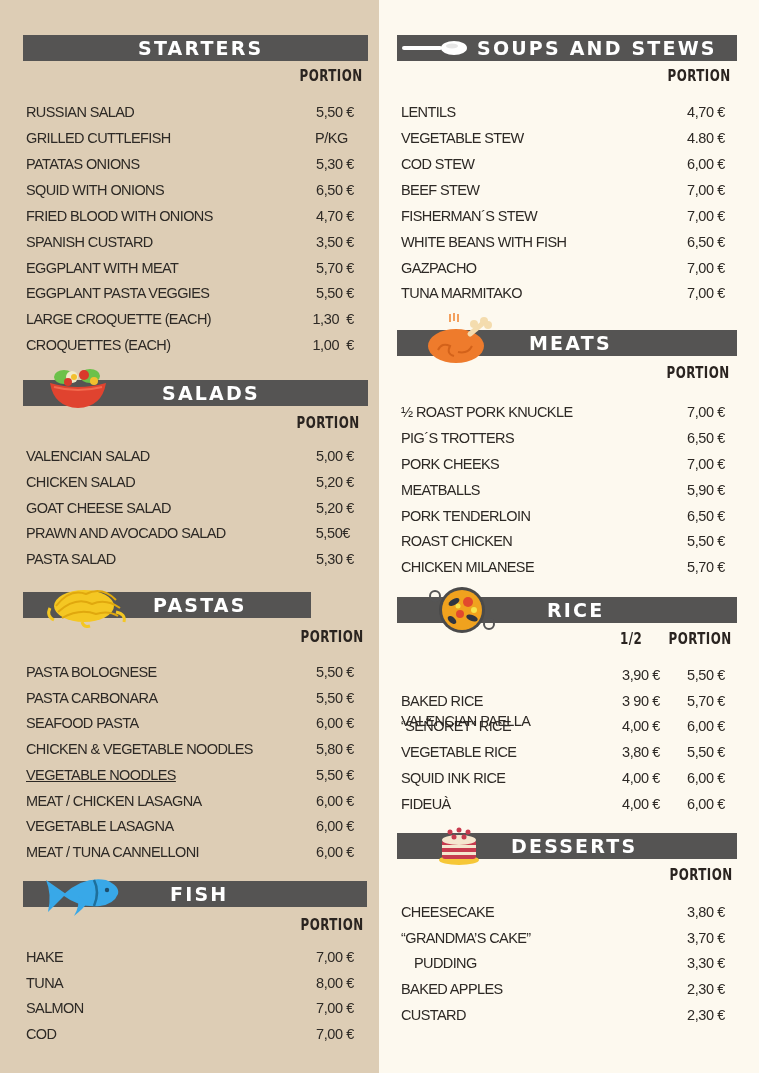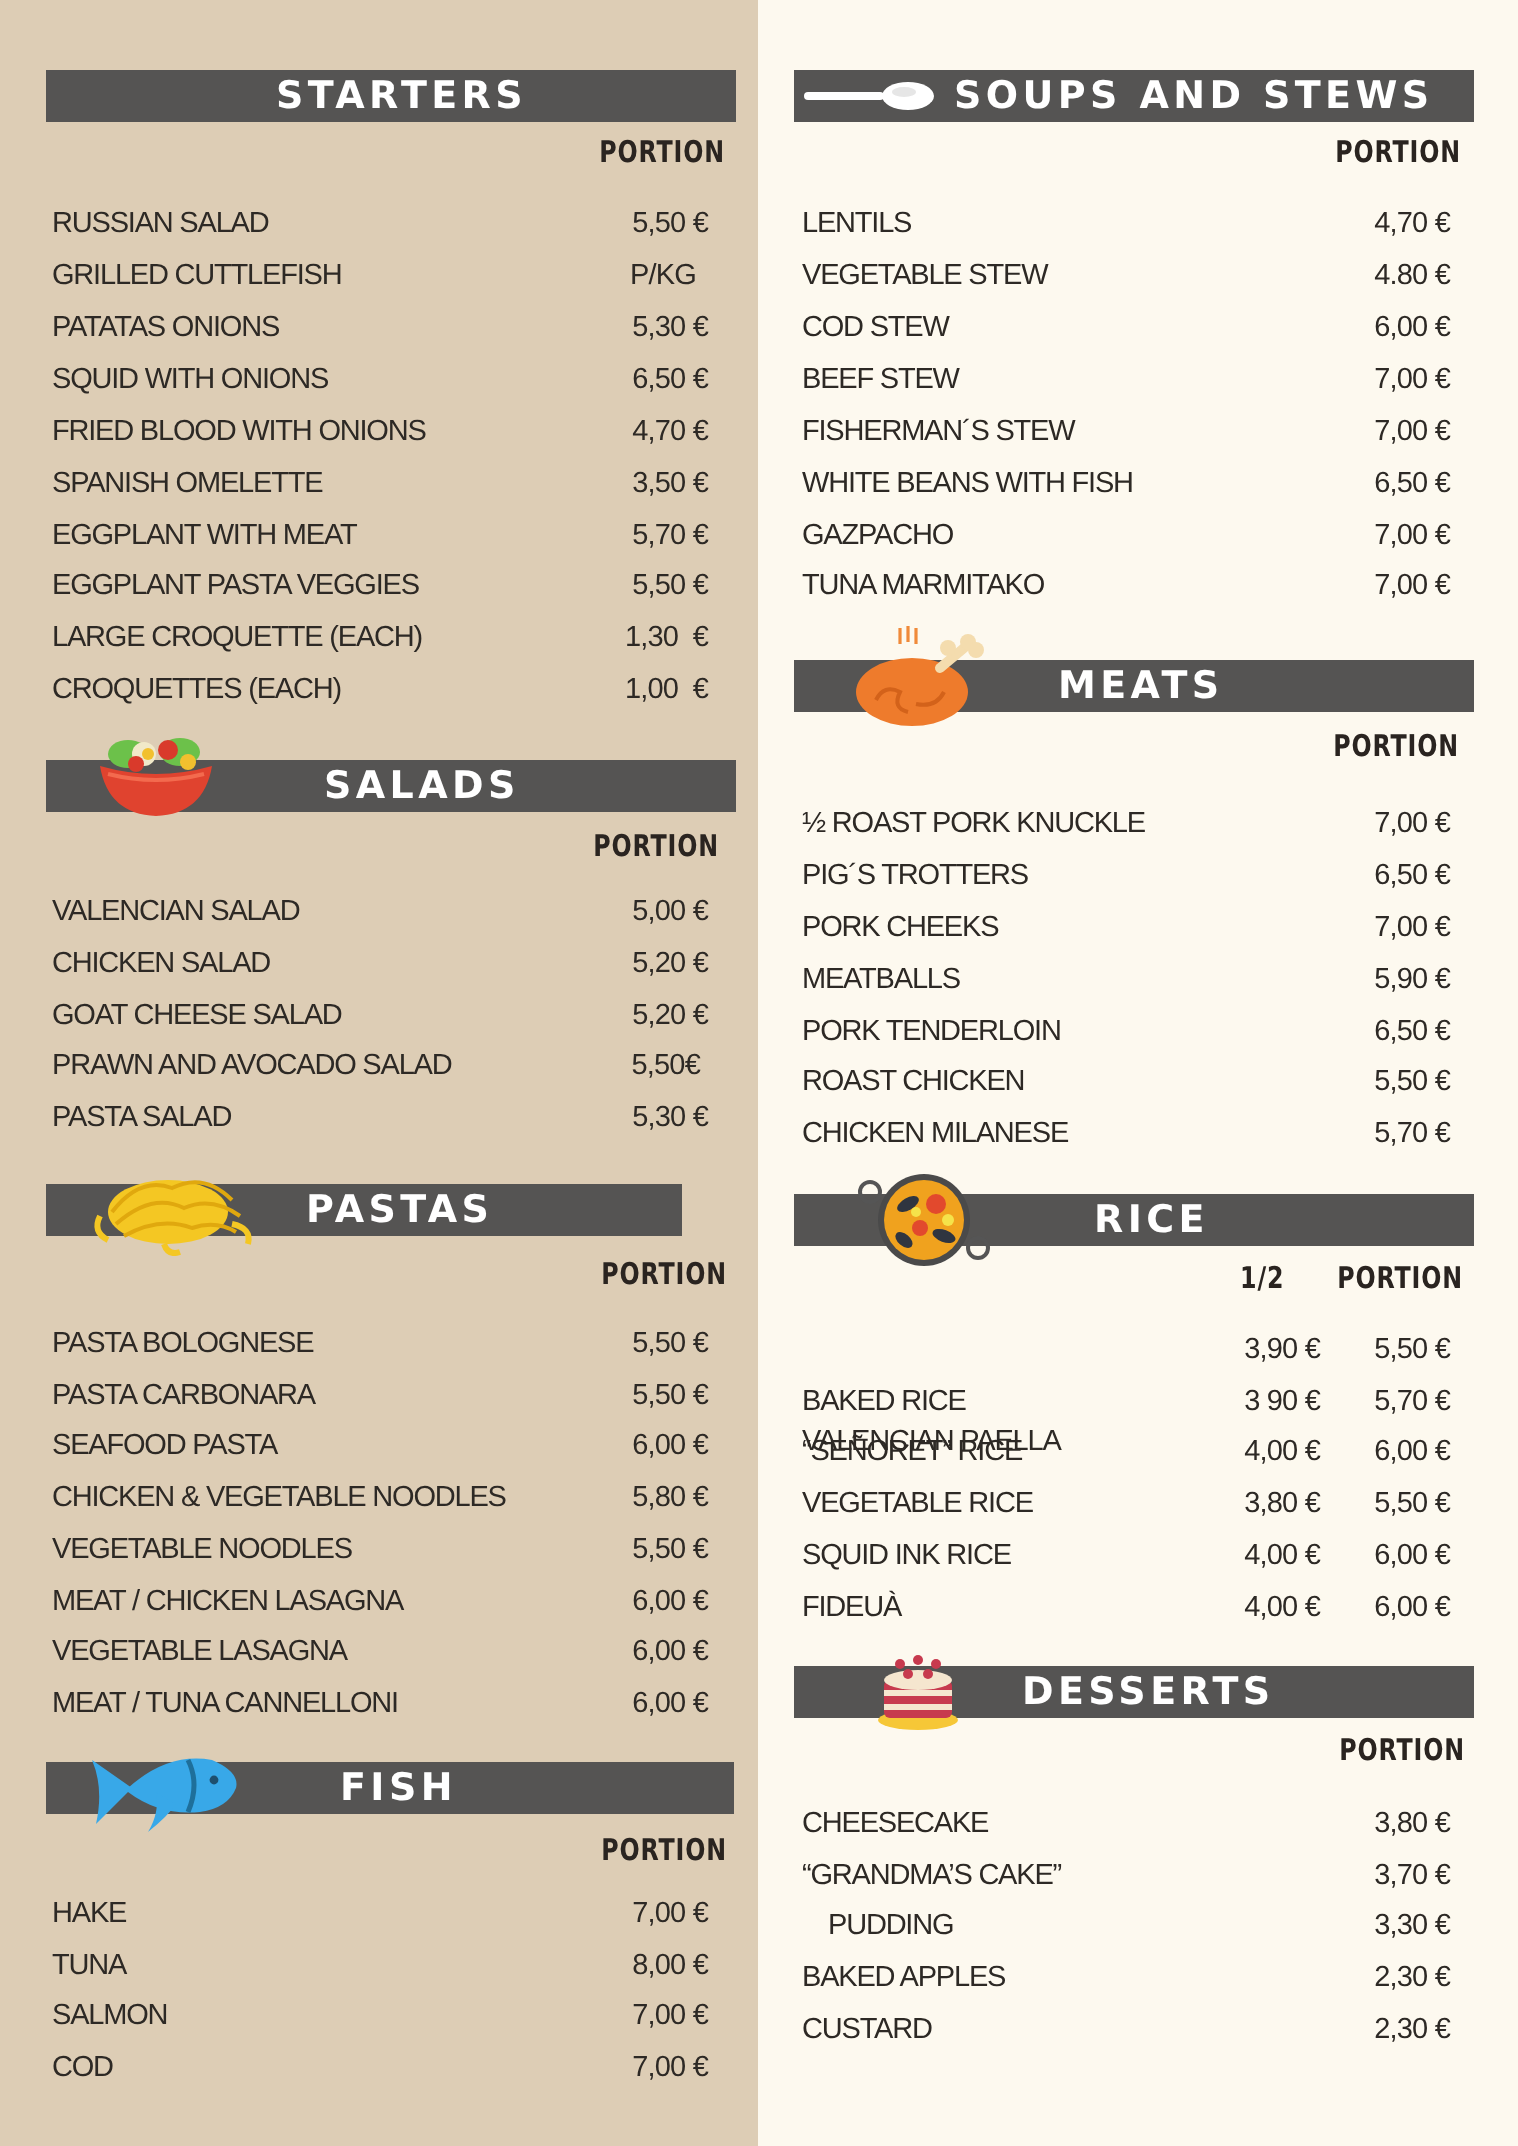--- a/index.html
+++ b/index.html
@@ -45,21 +45,21 @@
   <div class="row" style="left:26px; top:103px;">RUSSIAN SALAD</div>
   <div class="price" style="right:405px; top:103px;">5,50 €</div>
   <div class="row" style="left:26px; top:129px;">GRILLED CUTTLEFISH</div>
   <div class="price" style="right:411px; top:129px;">P/KG</div>
   <div class="row" style="left:26px; top:155px;">PATATAS ONIONS</div>
   <div class="price" style="right:405px; top:155px;">5,30 €</div>
   <div class="row" style="left:26px; top:181px;">SQUID WITH ONIONS</div>
   <div class="price" style="right:405px; top:181px;">6,50 €</div>
   <div class="row" style="left:26px; top:207px;">FRIED BLOOD WITH ONIONS</div>
   <div class="price" style="right:405px; top:207px;">4,70 €</div>
-  <div class="row" style="left:26px; top:233px;">SPANISH OMELETTE</div>
+  <div class="row" style="left:26px; top:233px;">SPANISH CUSTARD</div>
   <div class="price" style="right:405px; top:233px;">3,50 €</div>
   <div class="row" style="left:26px; top:259px;">EGGPLANT WITH MEAT</div>
   <div class="price" style="right:405px; top:259px;">5,70 €</div>
   <div class="row" style="left:26px; top:284px;">EGGPLANT PASTA VEGGIES</div>
   <div class="price" style="right:405px; top:284px;">5,50 €</div>
   <div class="row" style="left:26px; top:310px;">LARGE CROQUETTE (EACH)</div>
   <div class="price" style="right:405px; top:310px; white-space:pre;">1,30  €</div>
   <div class="row" style="left:26px; top:336px;">CROQUETTES (EACH)</div>
   <div class="price" style="right:405px; top:336px; white-space:pre;">1,00  €</div>
 </div>
@@ -87,21 +87,21 @@
   <div class="price" style="right:405px; top:473px;">5,20 €</div>
   <div class="row" style="left:26px; top:499px;">GOAT CHEESE SALAD</div>
   <div class="price" style="right:405px; top:499px;">5,20 €</div>
   <div class="row" style="left:26px; top:524px;">PRAWN AND AVOCADO SALAD</div>
   <div class="price" style="right:409px; top:524px;">5,50€</div>
   <div class="row" style="left:26px; top:550px;">PASTA SALAD</div>
   <div class="price" style="right:405px; top:550px;">5,30 €</div>
 </div>
 
 <div>
-  <div class="bar" style="left:23px; top:592px; width:318px;">
+  <div class="bar" style="left:23px; top:592px; width:288px;">
     <span class="title" style="left:130px;">PASTAS</span>
   </div>
   <svg class="icon" style="left:46px; top:582px;" width="82" height="46" viewBox="0 0 82 46">
     <ellipse cx="38" cy="24" rx="30" ry="16" fill="#f4c723"></ellipse>
     <path d="M10 24 Q24 6 40 12 Q56 4 70 18" stroke="#e0a80e" stroke-width="2" fill="none"></path>
     <path d="M12 30 Q30 14 46 22 Q60 16 74 26" stroke="#e0a80e" stroke-width="2" fill="none"></path>
     <path d="M16 36 Q34 26 50 32 Q62 28 72 34" stroke="#e0a80e" stroke-width="2" fill="none"></path>
     <path d="M4 26 Q0 34 8 38" stroke="#f4c723" stroke-width="3" fill="none"></path>
     <path d="M70 30 Q80 32 78 40" stroke="#f4c723" stroke-width="3" fill="none"></path>
     <path d="M36 40 Q38 46 44 44" stroke="#f4c723" stroke-width="3" fill="none"></path>
@@ -109,21 +109,21 @@
   <div class="portion-hdr" style="right:395px; top:628px;">PORTION</div>
 
   <div class="row" style="left:26px; top:663px;">PASTA BOLOGNESE</div>
   <div class="price" style="right:405px; top:663px;">5,50 €</div>
   <div class="row" style="left:26px; top:689px;">PASTA CARBONARA</div>
   <div class="price" style="right:405px; top:689px;">5,50 €</div>
   <div class="row" style="left:26px; top:714px;">SEAFOOD PASTA</div>
   <div class="price" style="right:405px; top:714px;">6,00 €</div>
   <div class="row" style="left:26px; top:740px;">CHICKEN &amp; VEGETABLE NOODLES</div>
   <div class="price" style="right:405px; top:740px;">5,80 €</div>
-  <div class="row" style="left:26px; top:766px;">VEGETABLE NOODLES</div>
+  <div class="row" style="left:26px; top:766px;text-decoration:underline;">VEGETABLE NOODLES</div>
   <div class="price" style="right:405px; top:766px;">5,50 €</div>
   <div class="row" style="left:26px; top:792px;">MEAT / CHICKEN LASAGNA</div>
   <div class="price" style="right:405px; top:792px;">6,00 €</div>
   <div class="row" style="left:26px; top:817px;">VEGETABLE LASAGNA</div>
   <div class="price" style="right:405px; top:817px;">6,00 €</div>
   <div class="row" style="left:26px; top:843px;">MEAT / TUNA CANNELLONI</div>
   <div class="price" style="right:405px; top:843px;">6,00 €</div>
 </div>
 
 <div>

